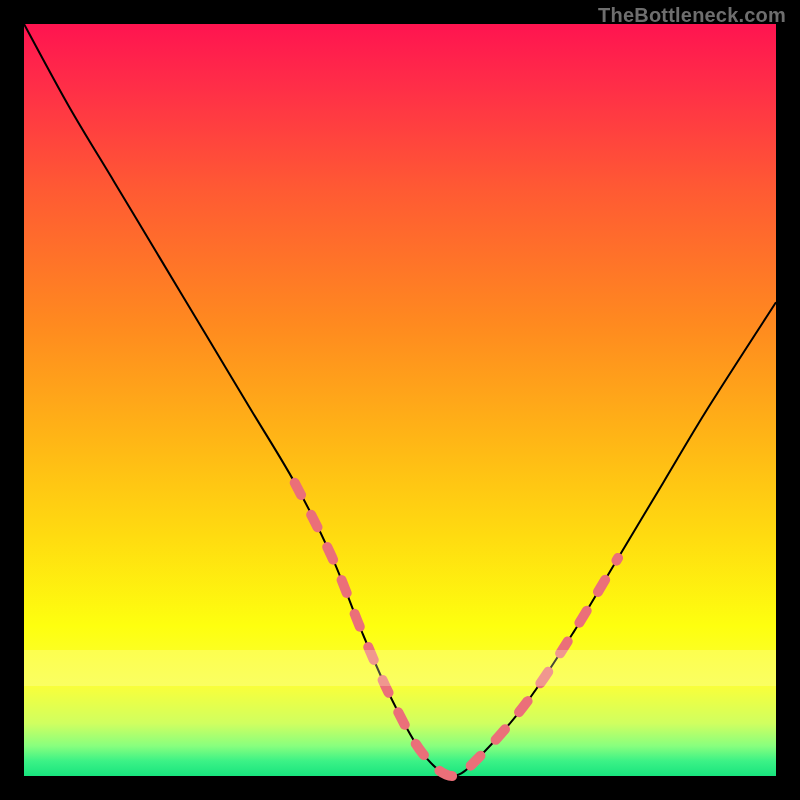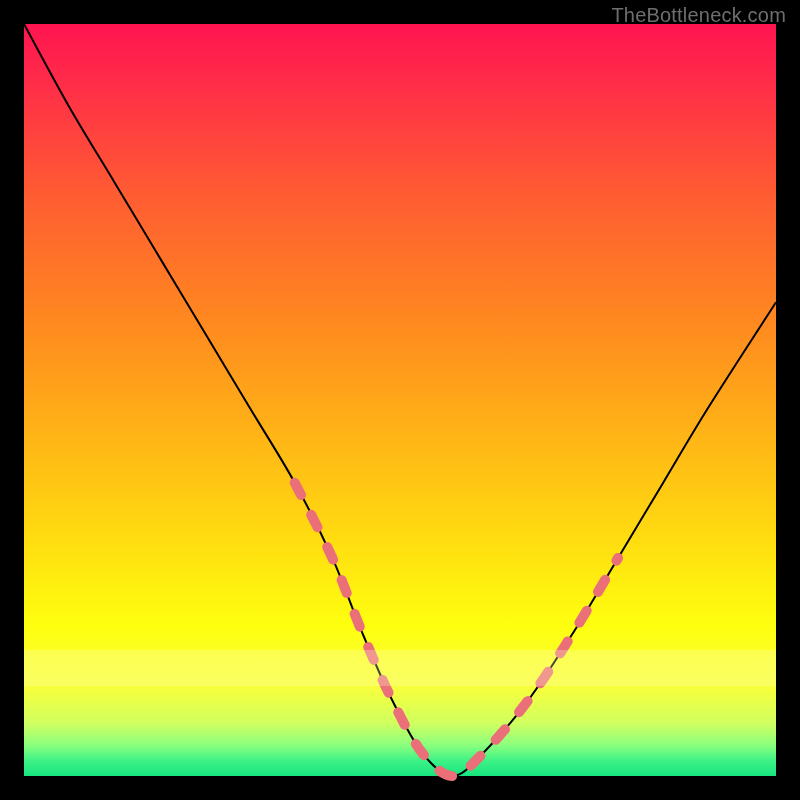--- a/index.html
+++ b/index.html
@@ -47,21 +47,21 @@
     height: 36px;
     background: rgba(255, 255, 200, 0.28);
     pointer-events: none;
   }
   .attribution {
     position: absolute;
     top: 4px;
     right: 14px;
     font-family: Arial, Helvetica, sans-serif;
     font-size: 20px;
-    font-weight: 400;
+    font-weight: 700;
     color: #6e6e6e;
     letter-spacing: 0.2px;
     user-select: none;
   }
   svg.curves {
     position: absolute;
     left: 0;
     top: 0;
     width: 752px;
     height: 752px;

